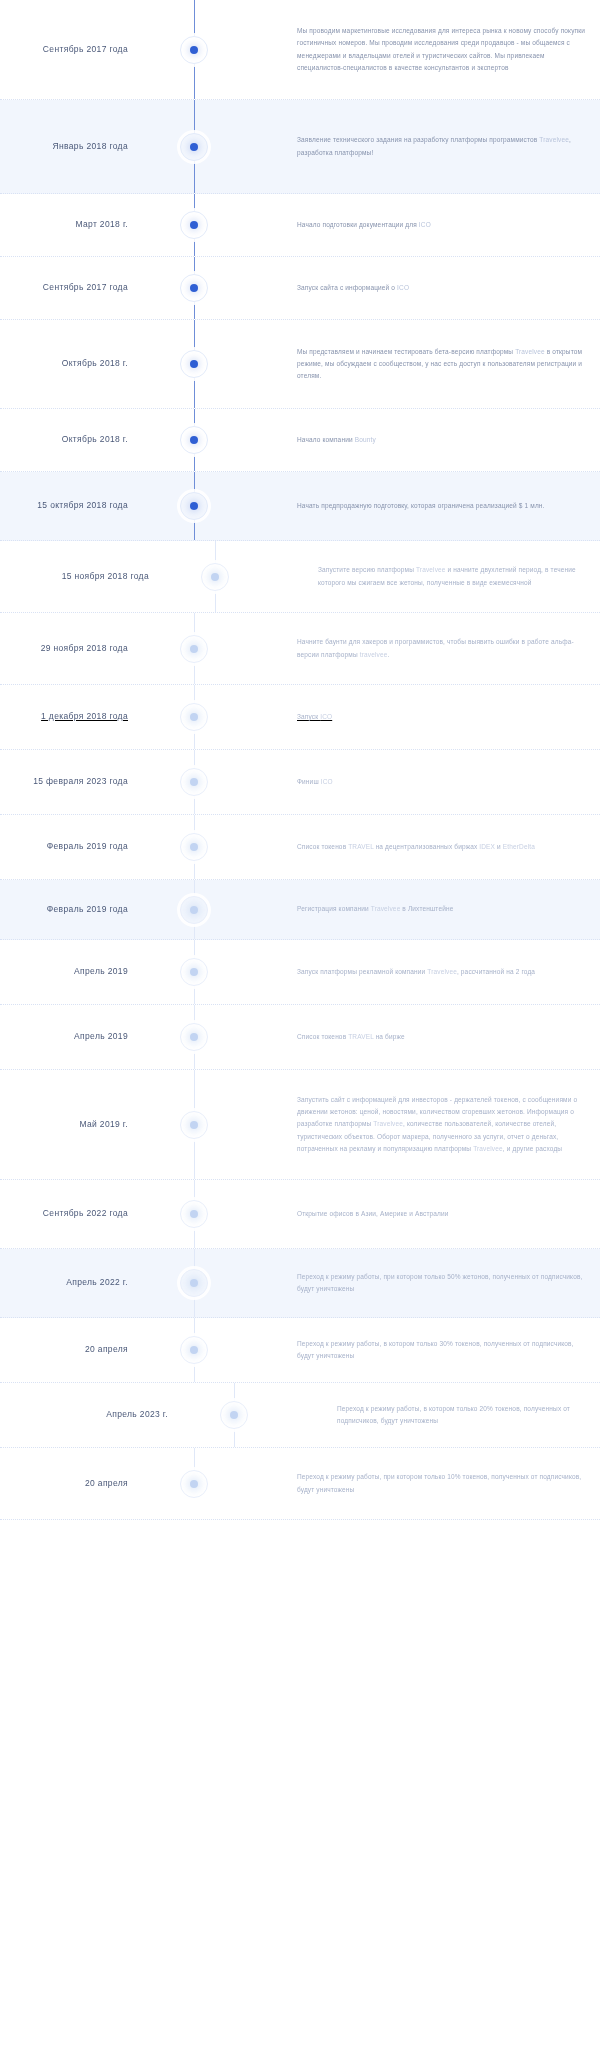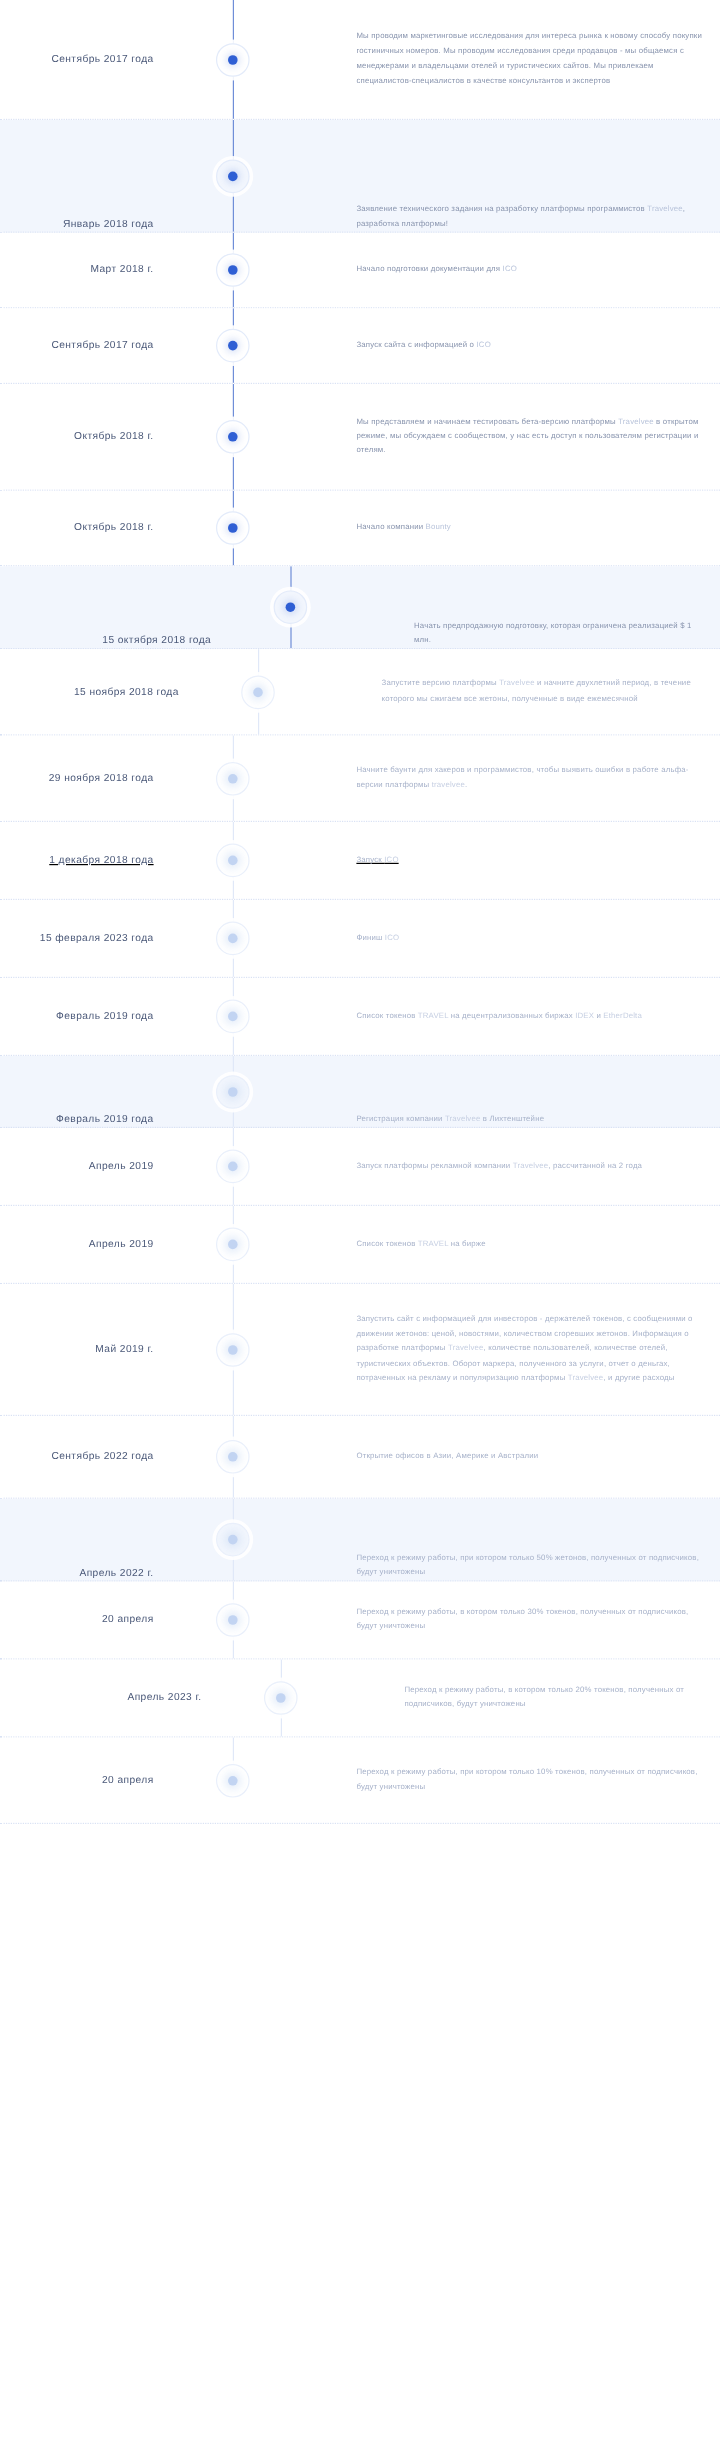--- a/index.html
+++ b/index.html
@@ -19,21 +19,21 @@
   .row{
     position:relative;
     display:flex;
     align-items:center;
     box-sizing:border-box;
     width:600px;
     background:#ffffff;
     border-bottom:1px dotted #d9e2f4;
     gap:44px;
   }
-  .row.tint{ background:#f2f6fd;align-items:flex-end; }
+  .row.tint{ background:#f2f6fd; }
   .row.first{ border-top:none; }
 
   
   .date-col{
     box-sizing:border-box;
     width:128px;
     flex:0 0 128px;
     padding-right:0;
     text-align:right;
     font-size:8.5px;
@@ -169,21 +169,21 @@
       <div class="date-col">Октябрь 2018 г.</div>
       <div class="marker-col">
         <span class="conn up"></span>
         <span class="conn down"></span>
         <span class="halo">
           <span class="dot"></span>
         </span>
       </div>
       <div class="desc-col">Начало компании <span class="brand">Bounty</span></div>
     </div>
-    <div class="row tint" style="height: 69px; padding-left: 48px;">
+    <div class="row tint" style="height: 69px;">
       <div class="date-col">15 октября 2018 года</div>
       <div class="marker-col">
         <span class="conn up"></span>
         <span class="conn down"></span>
         <span class="halo">
           <span class="dot"></span>
         </span>
       </div>
       <div class="desc-col">Начать предпродажную подготовку, которая ограничена реализацией $ 1 млн.</div>
     </div>

